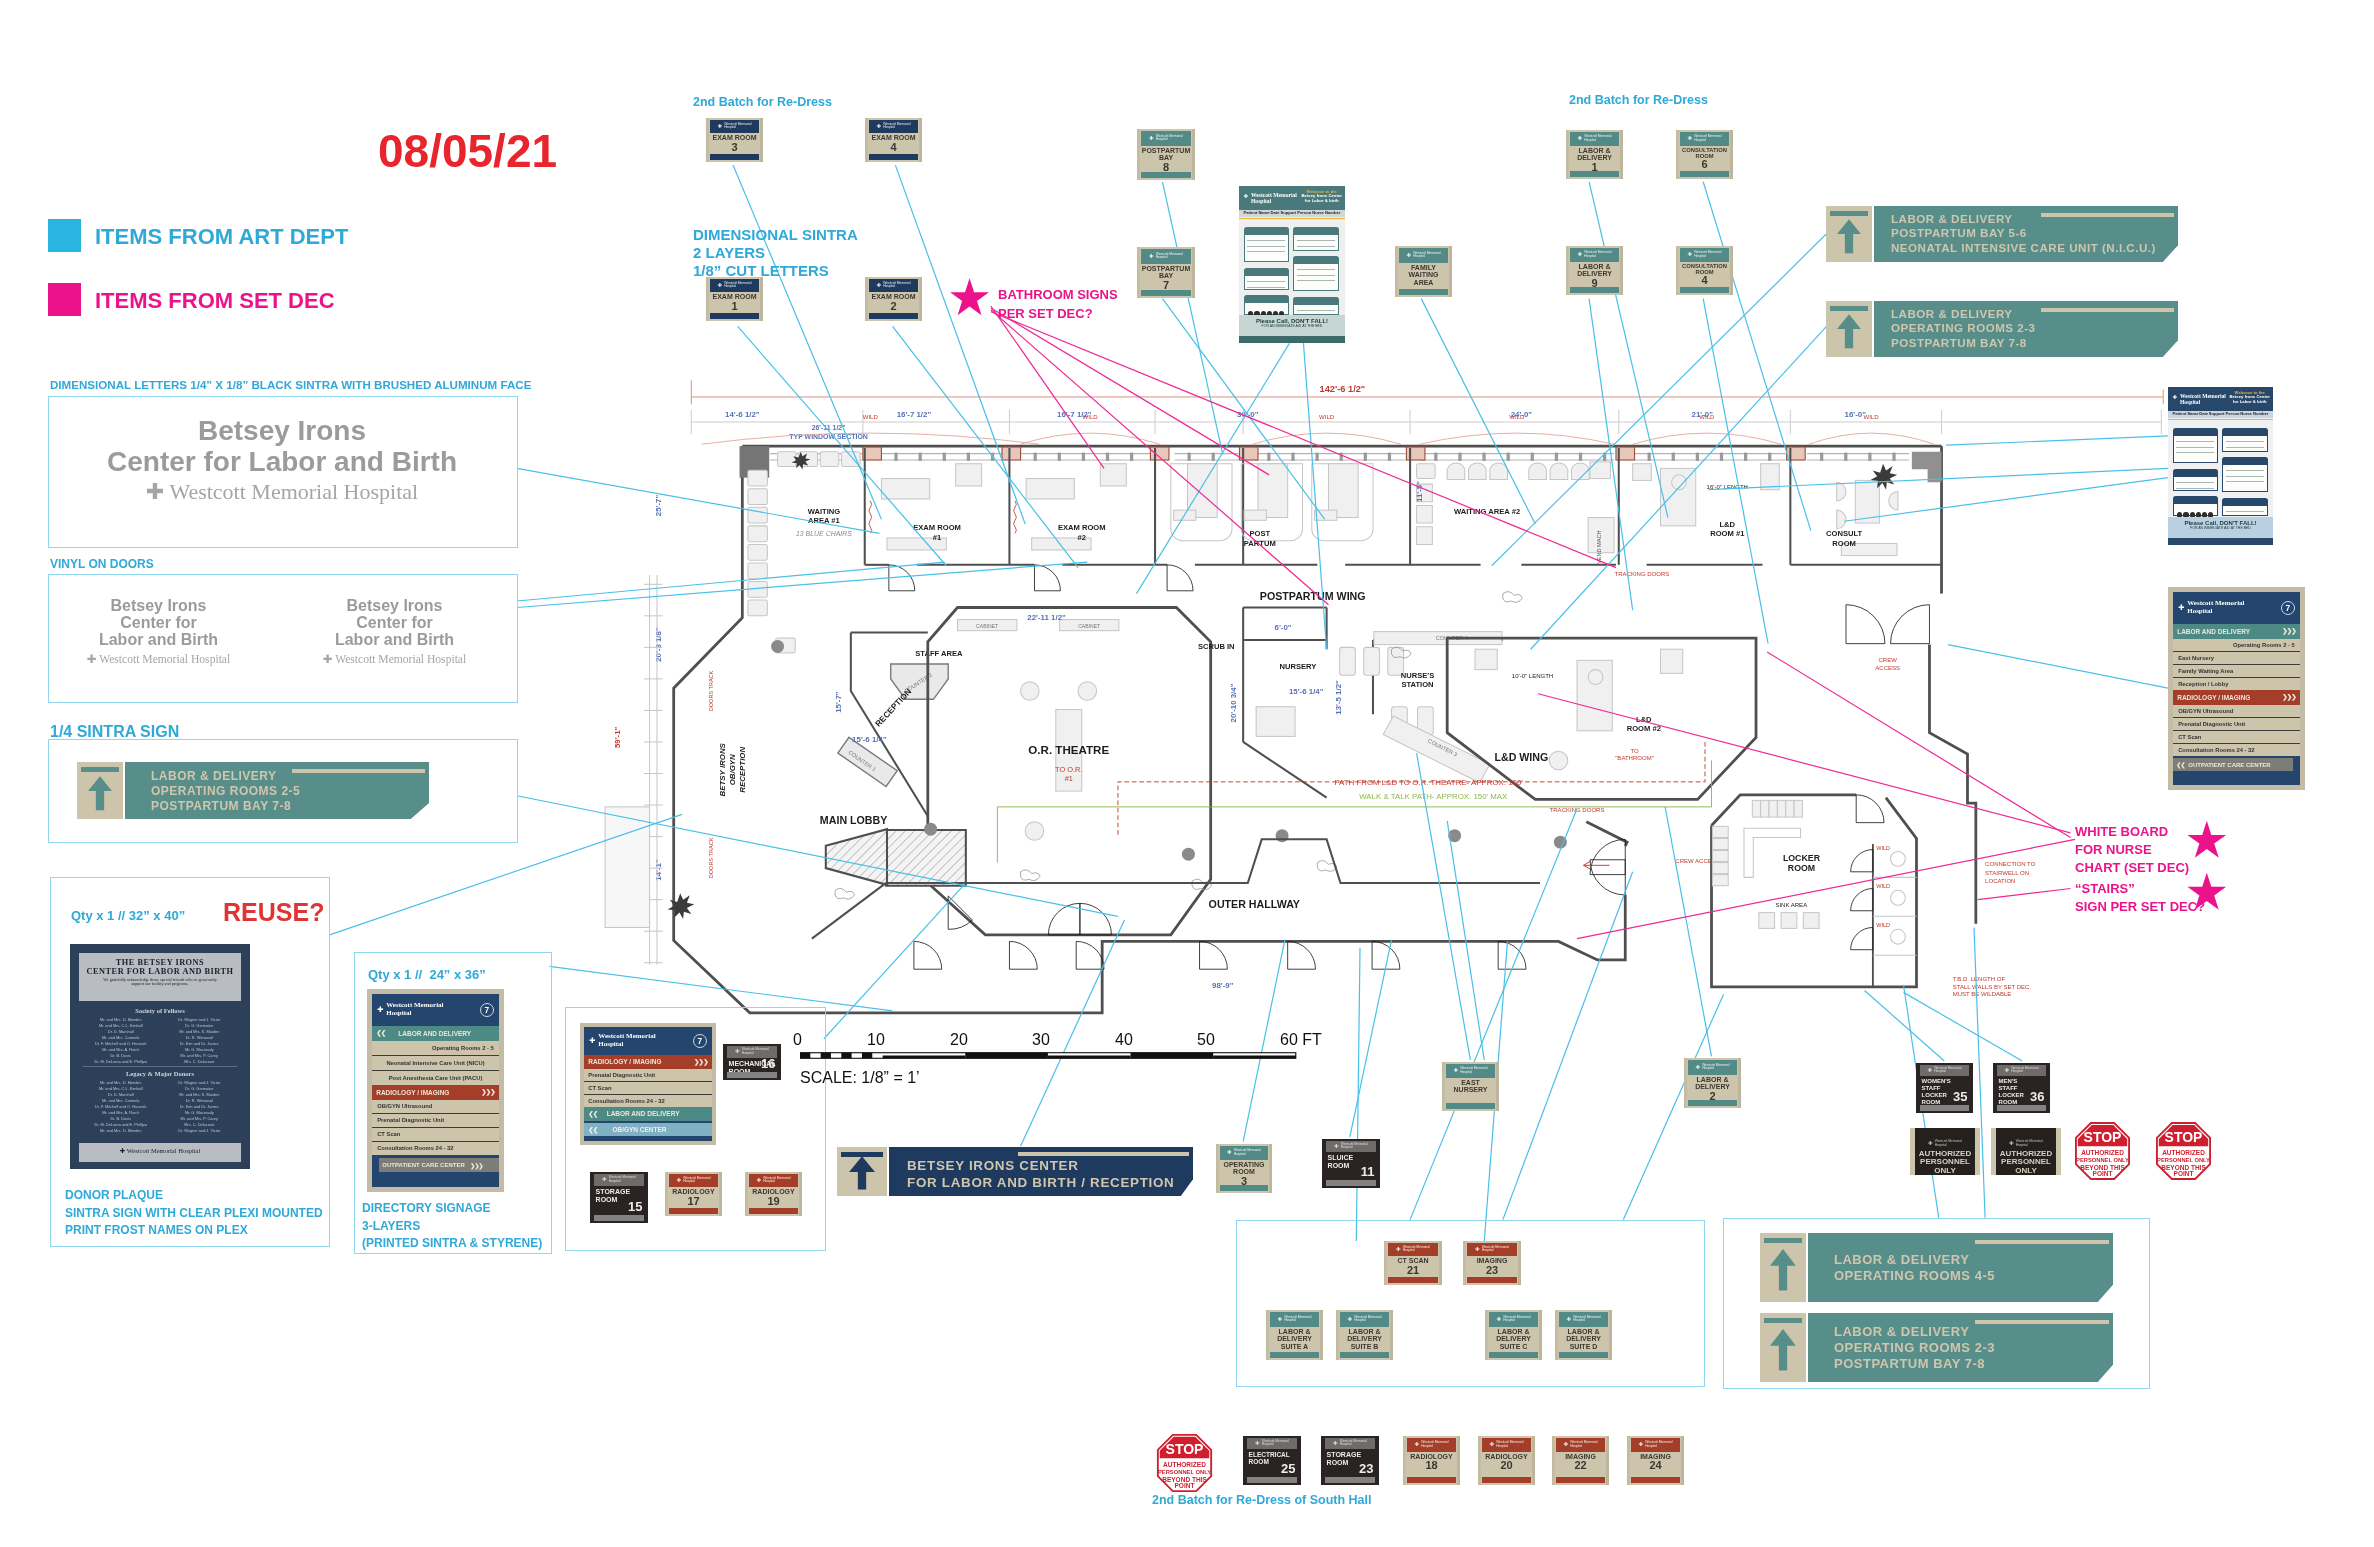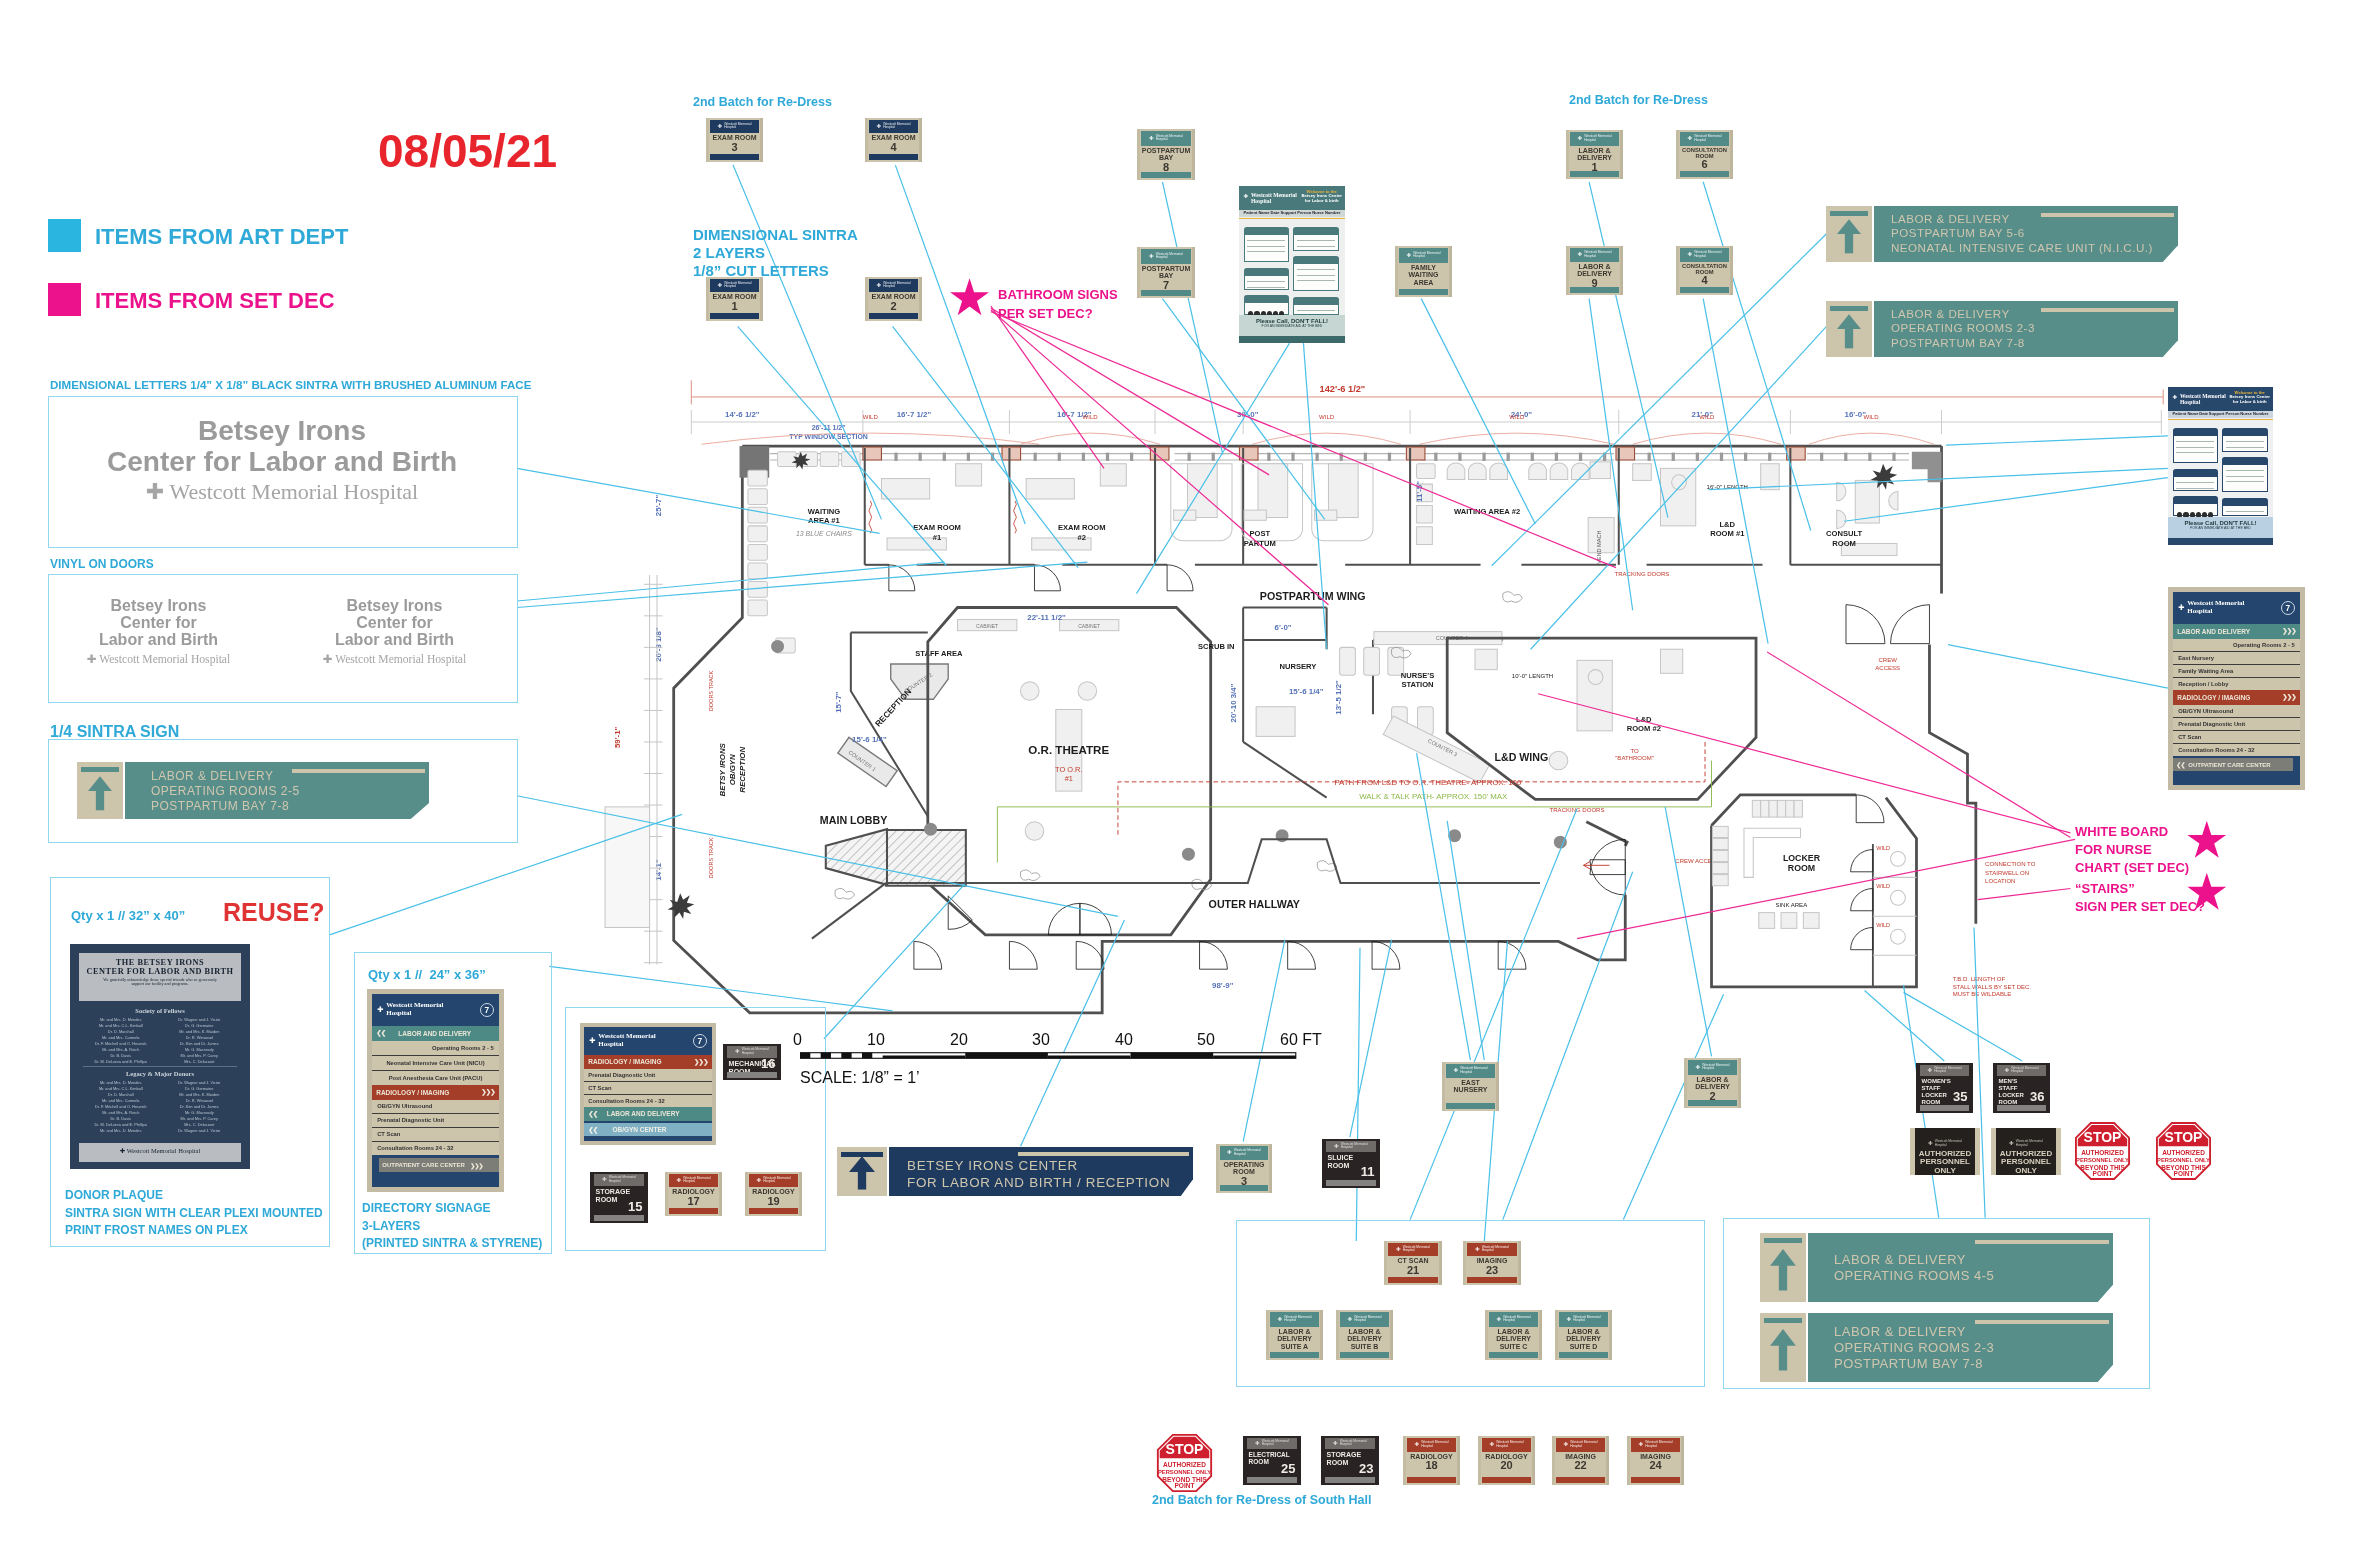--- a/index.html
+++ b/index.html
@@ -17,21 +17,21 @@
   .bk .hd{position:absolute;left:3.7px;right:3.7px;top:1.9px;background:#6e6b68;display:flex;align-items:center;justify-content:center;}
   .bk .ft{position:absolute;left:3.7px;right:3.7px;bottom:1.9px;background:#848280;}
   .bk .bd{position:absolute;left:5.6px;top:11px;right:5.6px;font-weight:bold;text-align:left;line-height:1.15;}
   .bk .num{position:absolute;right:5.6px;bottom:9.3px;font-size:13px;font-weight:bold;}
   .dirsign{position:absolute;}
   .dirsign .arrowbox{position:absolute;left:0;top:0;bottom:0;width:46px;background:#cdc4ac;}
   .dirsign .arrowbox:before{content:"";position:absolute;left:3.7px;right:3.7px;top:4.6px;height:5.6px;background:#588e8a;}
   .dirsign .body{position:absolute;left:48px;right:0;top:0;bottom:0;background:#588e8a;}
   .navyarrow:before{background:#1e3a5f !important;}
   .dirsign .stripe{position:absolute;top:6.5px;right:3.7px;height:4.6px;width:38%;background:#cdc4ac;}
-  .dirsign .txt{position:absolute;left:26px;top:50%;transform:translateY(-50%);color:#cfc6ae;font-weight:normal;letter-spacing:0.5px;}
+  .dirsign .txt{position:absolute;left:26px;top:50%;transform:translateY(-50%);color:#cfc6ae;font-weight:bold;letter-spacing:0.5px;}
 </style>
 </head>
 <body>
 <div id="page">
 
 <svg class="abs" style="left:0;top:0" width="2375" height="1547" viewBox="0 0 2560 1668">
 <defs>
         <pattern id="hatch" width="7" height="7" patternTransform="rotate(45)" patternUnits="userSpaceOnUse">
           <rect width="7" height="7" fill="#f4f4f4"></rect>
           <line x1="0" y1="0" x2="0" y2="7" stroke="#9a9a9a" stroke-width="1.2"></line>

